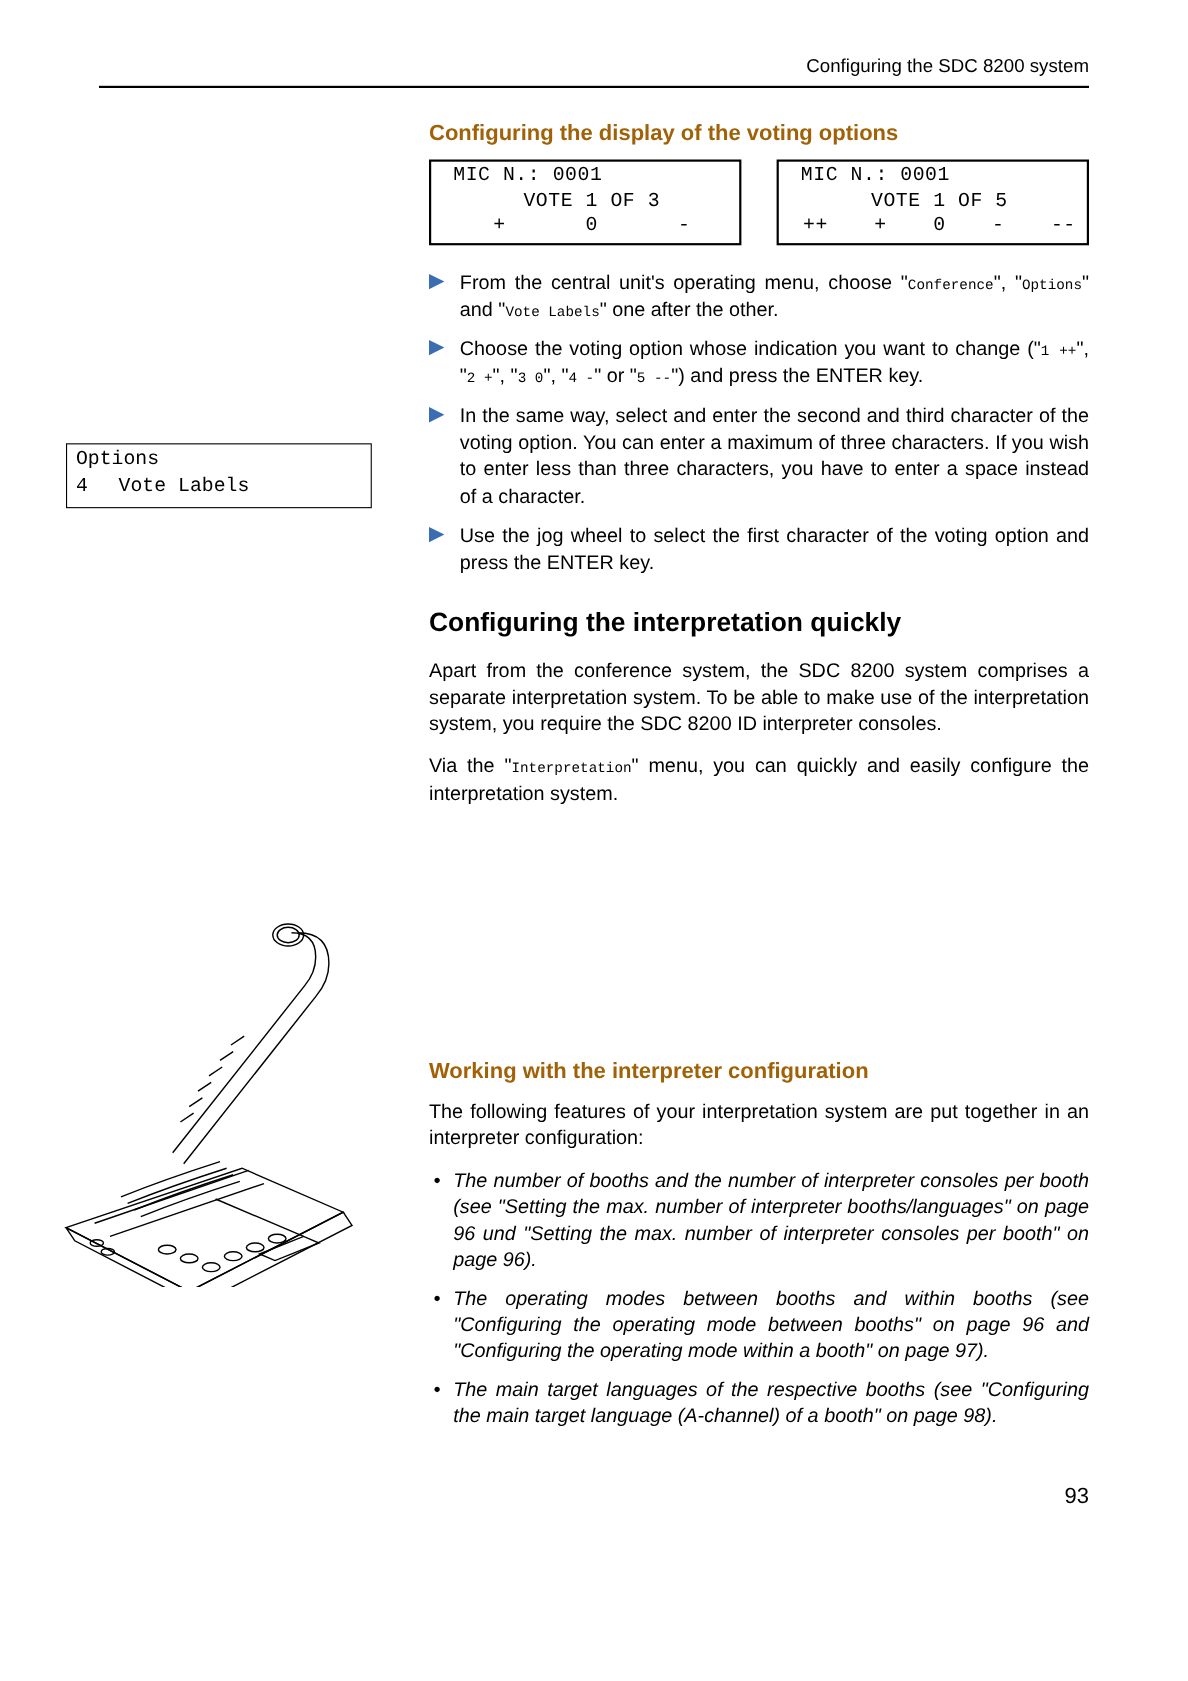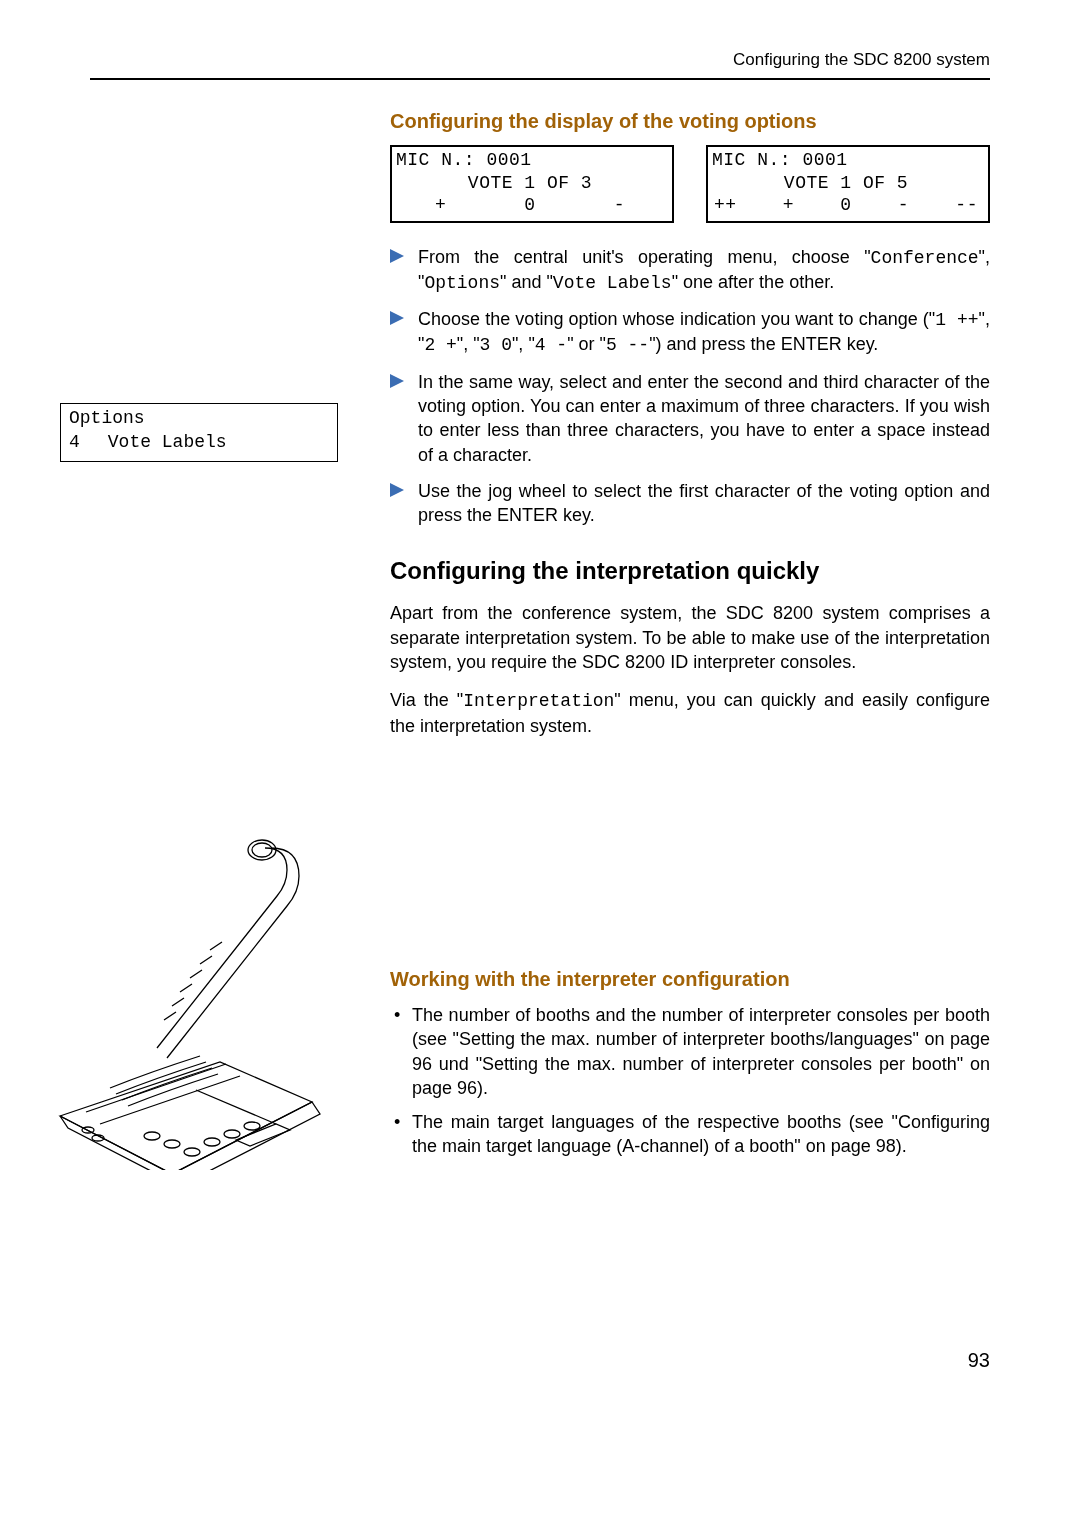--- a/index.html
+++ b/index.html
@@ -45,21 +45,21 @@
     text-align: justify;
   }
   .lcd-row {
     display: flex;
     gap: 32px;
     margin: 10px 0 22px 0;
   }
   .lcd {
     border: 2px solid #000;
     width: 280px;
-    padding: 2px 8px 4px 4px;
+    padding: 2px 8px 4px 20px;
     font-family: "Courier New", monospace;
     font-size: 18px;
     line-height: 1.25;
     letter-spacing: 0.5px;
   }
   .lcd .l1 { }
   .lcd .l2 { text-align: center; }
   .lcd .l3 { display: flex; justify-content: space-around; }
   .lcd .l3b { display: flex; justify-content: space-between; padding: 0 2px; }
   .side-box {
@@ -70,21 +70,21 @@
     padding: 2px 8px 6px 8px;
     font-family: "Courier New", monospace;
     font-size: 18px;
     line-height: 1.35;
   }
   .side-image {
     position: absolute;
     left: 40px;
     width: 300px;
   }
-  .mono { font-family: "Courier New", monospace; font-size: 18px; }
+  .mono { font-family: "Courier New", monospace; font-size: 13px; }
   ul.blist {
     list-style: none;
     padding: 0;
     margin: 0 0 12px 0;
   }
   ul.blist > li {
     position: relative;
     padding-left: 28px;
     font-size: 18px;
     line-height: 1.35;
@@ -97,20 +97,21 @@
     top: 4px;
     width: 0; height: 0;
     border-top: 7px solid transparent;
     border-bottom: 7px solid transparent;
     border-left: 14px solid #3b6db3;
   }
   ul.bullets {
     list-style: none;
     padding: 0;
     margin: 0 0 12px 0;
+    font-style: italic;
   }
   ul.bullets > li {
     position: relative;
     padding-left: 22px;
     font-size: 18px;
     line-height: 1.35;
     margin-bottom: 10px;
     text-align: justify;
   }
   ul.bullets > li::before {
@@ -234,23 +235,25 @@
     </ul>
 
     <div class="section-title">Configuring the interpretation quickly</div>
 
     <p class="body-text">Apart from the conference system, the SDC 8200 system comprises a separate interpretation system. To be able to make use of the interpretation system, you require the SDC 8200 ID interpreter consoles.</p>
     <p class="body-text" style="margin-bottom:230px;">
       <span>Via the "</span><span class="mono">Interpretation</span><span>" menu, you can quickly and easily configure the interpretation system.</span>
     </p>
 
     <div class="h-blue">Working with the interpreter configuration</div>
+    <p class="body-text">The following features of your interpretation system are put together in an interpreter configuration:</p>
 
     <ul class="bullets">
       <li>The number of booths and the number of interpreter consoles per booth (see "Setting the max. number of interpreter booths/languages" on page 96 und "Setting the max. number of interpreter consoles per booth" on page 96).</li>
+      <li>The operating modes between booths and within booths (see "Configuring the operating mode between booths" on page 96 and "Configuring the operating mode within a booth" on page 97).</li>
       <li>The main target languages of the respective booths (see "Configuring the main target language (A-channel) of a booth" on page 98).</li>
     </ul>
 
   </div>
 
   <div class="pnum">93</div>
 
 </div>
 
 </body></html>

